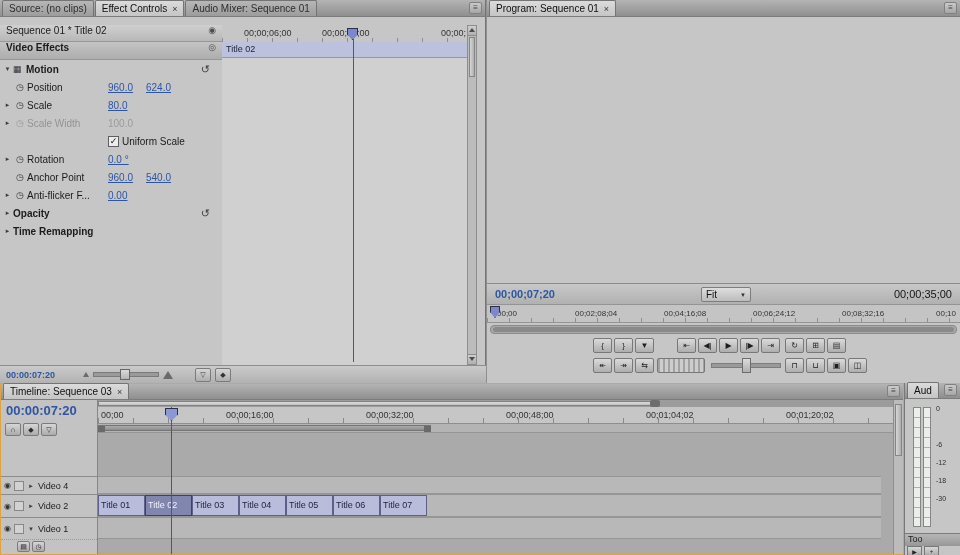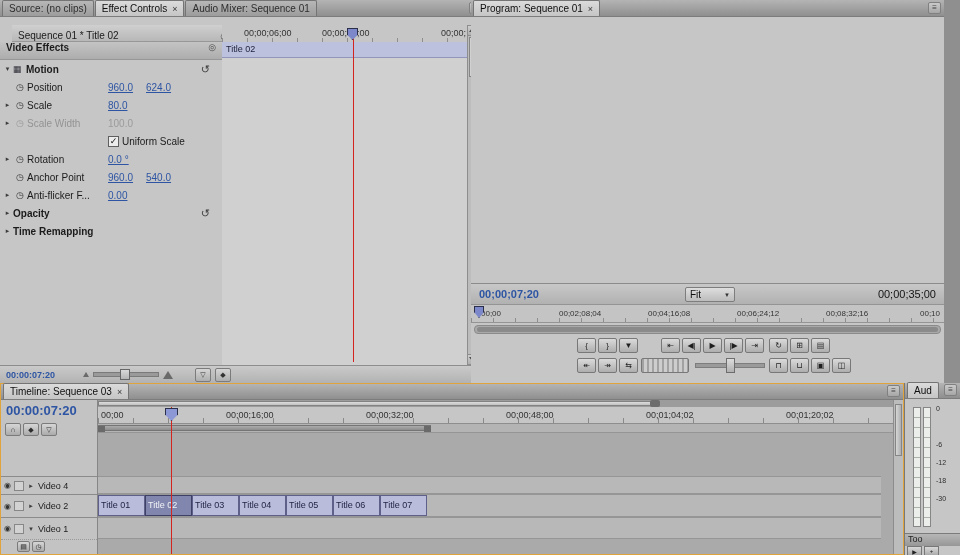--- a/index.html
+++ b/index.html
@@ -6,21 +6,21 @@
   .app{position:relative;width:960px;height:555px;background:#8f8f8f;font-family:"Liberation Sans",sans-serif;font-size:11px;color:#1b1b1b;overflow:hidden}
   .panel{position:absolute;background:#c6c6c6;box-sizing:border-box}
   
   .tabbar{position:absolute;left:0;top:0;right:0;height:17px;background:linear-gradient(#b4b4b4,#8f8f8f);display:flex;align-items:flex-end;padding-left:2px;box-sizing:border-box;border-bottom:1px solid #7c7c7c;z-index:8}
   .tab{display:flex;align-items:center;height:15px;padding:0 6px;margin-right:1px;background:linear-gradient(#b7b7b7,#9c9c9c);border:1px solid #747474;border-bottom:0;border-radius:2px 2px 0 0;font-size:10px;color:#2e2e2e;white-space:nowrap;overflow:hidden}
   .tab.active{background:linear-gradient(#dbdbdb,#c5c5c5);color:#0e0e0e}
   .tclose{margin-left:5px;font-size:9px;color:#3a3a3a}
   .panelmenu{margin-left:auto;margin-right:3px;margin-bottom:2px;font-size:8px;color:#3f3f3f;border:1px solid #808080;background:linear-gradient(#cacaca,#a6a6a6);height:10px;line-height:10px;padding:0 3px;border-radius:2px}
   
   #ec{left:0;top:0;width:486px;height:383px;border-right:1px solid #747474}
-  .ec-titlerow{position:absolute;left:12px;top:25px;width:222px;height:17px;background:linear-gradient(#d0d0d0,#b8b8b8);border-bottom:1px solid #979797;display:flex;align-items:flex-end;padding:0 6px;box-sizing:border-box;font-size:10px}
+  .ec-titlerow{position:absolute;left:0;top:25px;width:222px;height:17px;background:linear-gradient(#d0d0d0,#b8b8b8);border-bottom:1px solid #979797;display:flex;align-items:flex-start;padding:0 6px;box-sizing:border-box;font-size:10px}
   .circbtn{margin-left:auto;font-size:9px;color:#4e4e4e}
   .ec-ruler{position:absolute;left:222px;top:25px;width:245px;height:17px;background:#c6c6c6;border-bottom:1px solid #979797;font-size:9px;color:#333;overflow:hidden}
   .ec-ruler::after{content:"";position:absolute;left:0;right:0;bottom:0;height:4px;background:repeating-linear-gradient(90deg,#8e8e8e 0 1px,transparent 1px 25px)}
   .rl{position:absolute;top:3px;white-space:nowrap}
   .ec-rows{position:absolute;left:0;top:42px;width:222px;bottom:18px;background:#c6c6c6;border-right:1px solid #9e9e9e}
   .secbar{height:17px;background:linear-gradient(#c4c4c4,#adadad);border-bottom:1px solid #979797;display:flex;padding:0 6px;font-size:10px}
   .row{position:relative;height:18px;display:flex;align-items:center;font-size:10px;padding-left:2px}
   .b{font-weight:bold}
   .tw{width:11px;text-align:center;font-size:7px;color:#3d3d3d;flex:none}
   .sw{width:14px;text-align:center;font-size:9px;color:#3d3d3d;flex:none}
@@ -46,21 +46,21 @@
   .sthumb-v{position:absolute;left:1px;right:1px;top:11px;height:38px;background:linear-gradient(90deg,#d6d6d6,#aeaeae);border:1px solid #858585}
   .ec-footer{position:absolute;left:0;bottom:0;width:486px;height:18px;background:linear-gradient(#cacaca,#b2b2b2);border-top:1px solid #8d8d8d;display:flex;align-items:center;padding:0 6px;box-sizing:border-box}
   .tc-small{color:#2e55a3;font-size:9px;font-weight:bold}
   .zoomwrap{display:flex;align-items:center;margin-left:28px;gap:4px}
   .ztri{width:0;height:0;border-left:3px solid transparent;border-right:3px solid transparent;border-bottom:5px solid #6a6a6a}
   .ztri.big{border-left-width:5px;border-right-width:5px;border-bottom-width:8px}
   .ztrack{width:64px;height:3px;background:#9a9a9a;border:1px solid #7a7a7a;position:relative}
   .zthumb{position:absolute;left:26px;top:-4px;width:8px;height:9px;background:linear-gradient(#d9d9d9,#b5b5b5);border:1px solid #666}
   .minibtn{width:14px;height:12px;margin-left:4px;background:linear-gradient(#d5d5d5,#aeaeae);border:1px solid #7b7b7b;border-radius:2px;font-size:7px;color:#333;display:flex;align-items:center;justify-content:center}
   
-  #pm{left:471px;top:0;width:473px;height:383px}
+  #pm{left:487px;top:0;width:473px;height:383px}
   .pm-video{position:absolute;left:0;top:17px;right:0;height:266px;background:#000}
   .safe-rect{position:absolute;left:21px;top:13px;right:23px;bottom:21px;border:1px solid #b9b9b9}
   .sel-rect{position:absolute;left:46px;top:27px;width:375px;height:213px;border:1px solid #ededed}
   .handle{position:absolute;width:5px;height:5px;background:#fff;border:1px solid #555}
   .h-t{left:50%;top:-3px;margin-left:-3px}.h-b{left:50%;bottom:-3px;margin-left:-3px}
   .h-l{top:50%;left:-3px;margin-top:-3px}.h-r{top:50%;right:-3px;margin-top:-3px}
   .overlay-text{position:absolute;left:0;right:0;bottom:24px;text-align:center;color:#fff;font-size:15px;letter-spacing:1px;font-family:"DejaVu Sans",sans-serif}
   .pm-bar{position:absolute;left:0;top:283px;right:0;height:21px;background:linear-gradient(#c8c8c8,#b1b1b1);border-top:1px solid #8b8b8b;display:flex;align-items:center;padding:0 8px;box-sizing:border-box}
   .tc-blue{color:#2e55a3;font-weight:bold;font-size:11px}
   .fit-dd{position:absolute;left:214px;top:3px;width:50px;height:15px;border:1px solid #7d7d7d;background:linear-gradient(#dedede,#bcbcbc);font-size:10px;display:flex;align-items:center;padding:0 4px;box-sizing:border-box;border-radius:2px;color:#111}

